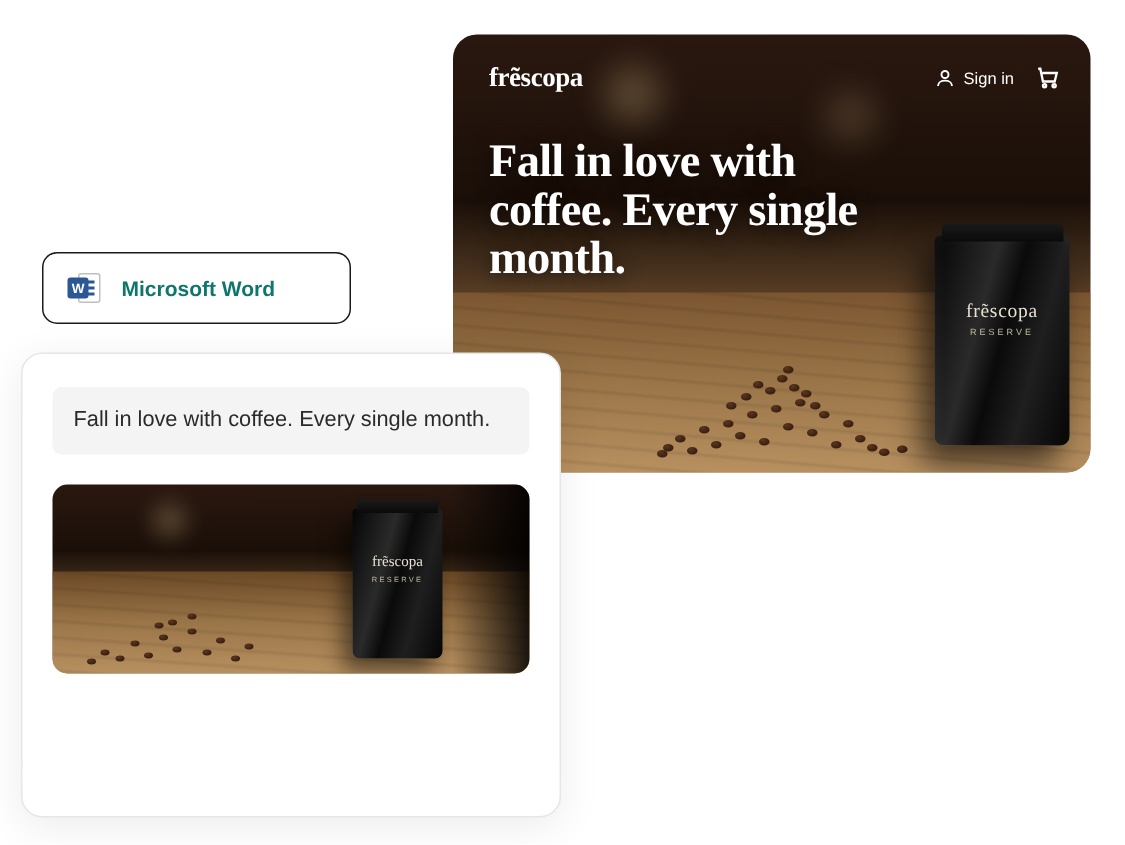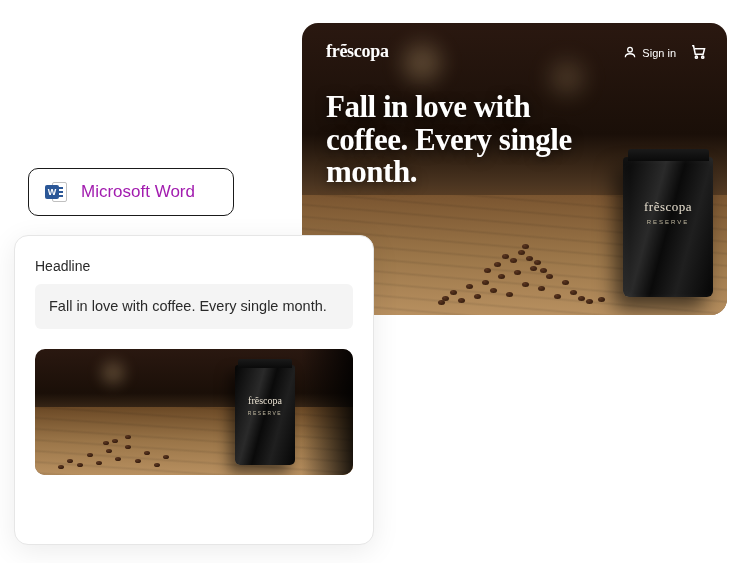--- a/index.html
+++ b/index.html
@@ -193,22 +193,23 @@
       background: #2b5797;
       border-radius: 2px;
       color: #fff;
       font-size: 9px;
       font-weight: 700;
       display: flex;
       align-items: center;
       justify-content: center;
     }
     .word-badge-label {
-      font-size: 17px;
-      color: #a21caf;
+      font-size: 14px;
+      color: #0f766e;
+      font-weight: bold;
     }
 
     
     .editor-panel {
       position: absolute;
       top: 235px;
       left: 14px;
       width: 360px;
       height: 310px;
       background: #fff;
@@ -378,21 +379,20 @@
 
 <div class="word-badge">
   <div class="word-icon">
     <div class="page"></div>
     <div class="square">W</div>
   </div>
   <div class="word-badge-label">Microsoft Word</div>
 </div>
 
 <div class="editor-panel">
-  <div class="field-label">Headline</div>
   <div class="headline-box">Fall in love with coffee. Every single month.</div>
 
   <div class="image-thumb">
     <div class="blur1"></div>
     <div class="table"></div>
     <div class="beans2">
       <span style="left:8%;bottom:4px"></span>
         <span style="left:14%;bottom:10px"></span>
         <span style="left:20%;bottom:6px"></span>
       <span style="left:26%;bottom:16px"></span>

